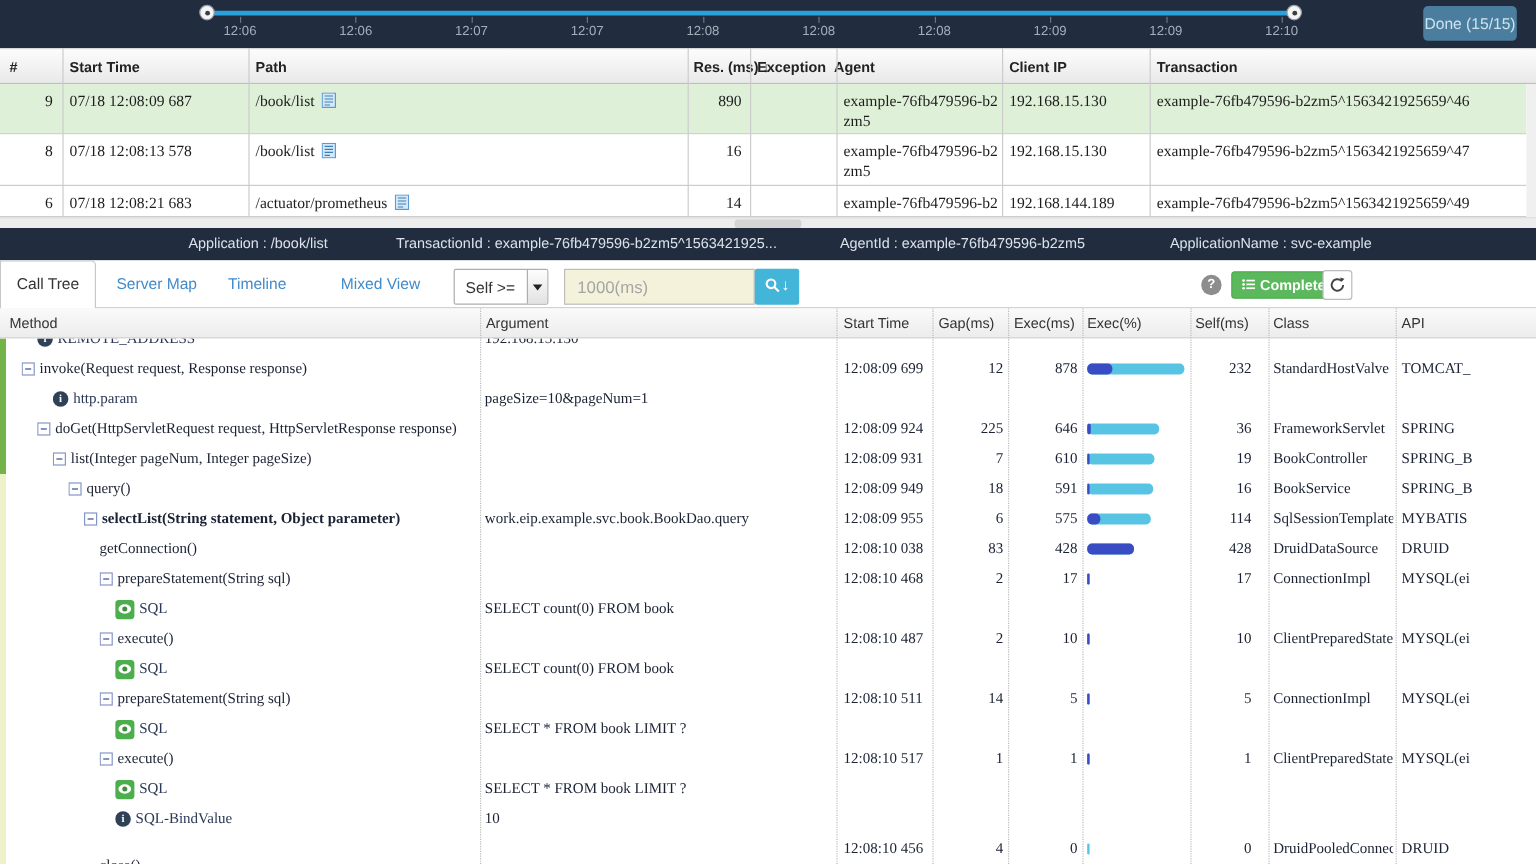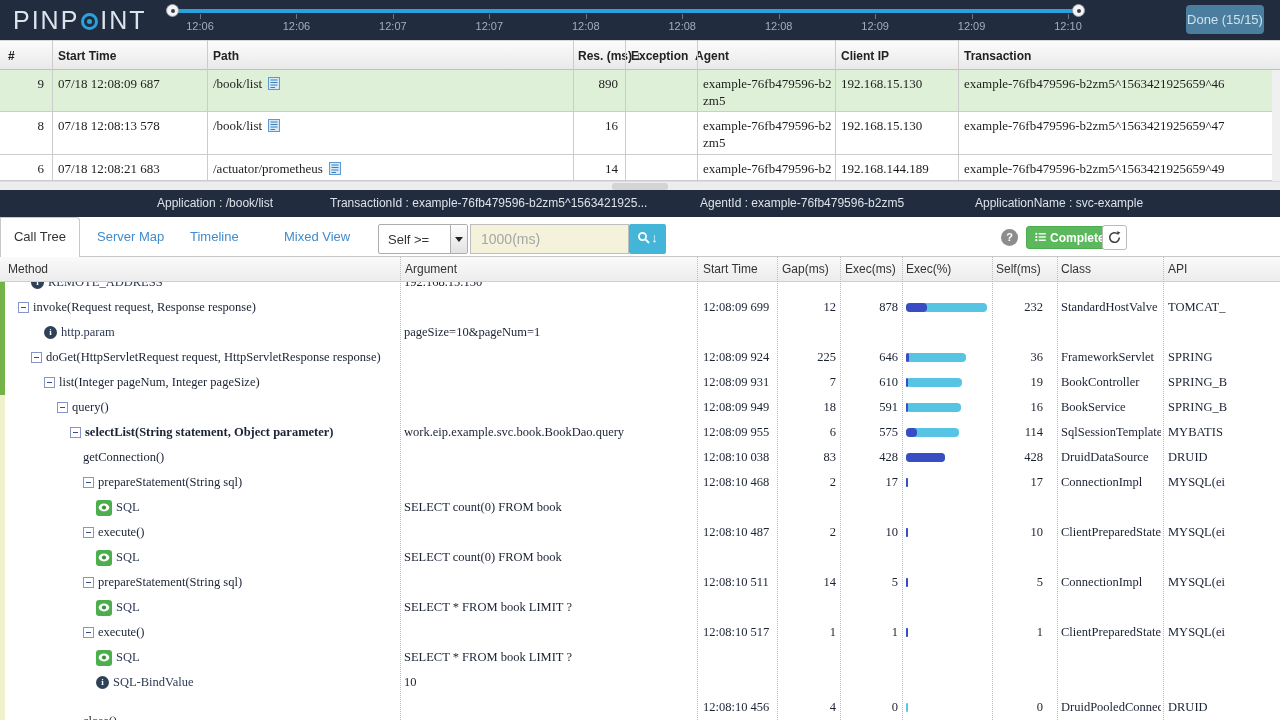--- a/index.html
+++ b/index.html
@@ -56,21 +56,21 @@
   .info-bar { position:absolute; left:0; top:190px; width:1280px; height:27px; background:#212c3f; }
   .info-item { position:absolute; top:6px; font-size:12px; color:#dbe2e9; }
 
   
   .tabs-row { position:absolute; left:0; top:217px; width:1280px; height:40px; background:#fff; }
   .tabs-border { position:absolute; left:0; top:39px; width:1280px; height:1px; background:#c8c8c8; }
   .tab-active { position:absolute; left:0; top:0; width:80px; height:40px; background:#fff;
                 border:1px solid #c8c8c8; border-bottom:none; border-top-right-radius:4px;
                 font-size:13px; color:#333; text-align:center; line-height:38px; cursor:pointer; z-index:2; }
   .tab-link { position:absolute; top:12px; font-size:13px; color:#428bca; cursor:pointer; text-decoration:none; }
-  .dd { position:absolute; left:378px; top:7px; width:90px; height:30px; background:#fff;
+  .dd { position:absolute; left:378px; top:7px; width:79px; height:30px; background:#fff;
         border:1px solid #adadad; border-radius:2px; cursor:pointer; }
   .dd-text { position:absolute; left:9px; top:7px; font-size:13px; color:#333; }
   .dd-arrow { position:absolute; right:0; top:0; width:17px; height:28px; border-left:1px solid #adadad;
               background:linear-gradient(#fdfdfd,#e2e2e2); }
   .dd-arrow::after { content:""; position:absolute; left:4px; top:12px; border-left:4px solid transparent;
                      border-right:4px solid transparent; border-top:5px solid #222; }
   .filter-input { position:absolute; left:470px; top:7px; width:159px; height:30px; background:#f5f2dc;
                   border:1px solid #bdbdbd; padding-left:10px; font-size:14px;
                   font-family:"Liberation Sans",sans-serif; color:#333; }
   .filter-input::placeholder { color:#a5a5a5; }
@@ -122,23 +122,20 @@
   .sql-icon { width:16px; height:16px; flex:0 0 16px; border-radius:3px; background:#4cae4c;
               display:flex; align-items:center; justify-content:center; cursor:pointer; }
   .navy { color:#2c3956; }
 </style>
 </head>
 <body>
 
 <div id="app">
 
   <div class="topbar">
-    <div class="logo">
-      <span>PINP</span><span class="logo-o"></span><span>INT</span>
-    </div>
     <div>
       <div class="tl-line"></div>
       <div class="tl-handle" style="left:166px"></div>
       <div class="tl-handle" style="left:1072px"></div>
       <div id="ticks">
           <div class="tick" style="left: 200px;"></div>
           <div class="tick-label" style="left: 200px;">12:06</div>
           <div class="tick" style="left: 296.444px;"></div>
           <div class="tick-label" style="left: 296.444px;">12:06</div>
           <div class="tick" style="left: 392.889px;"></div>

